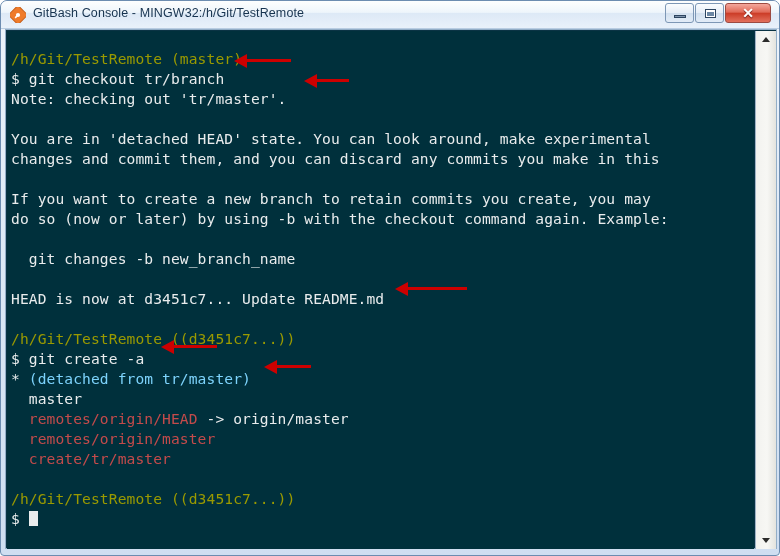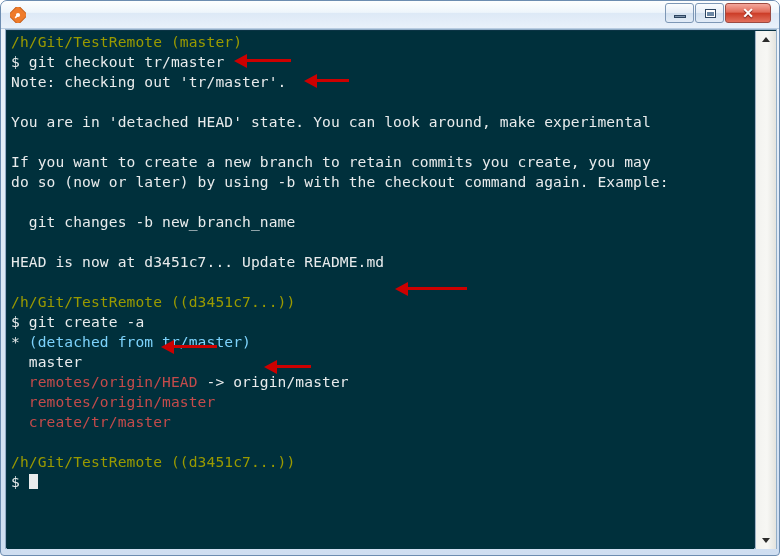--- a/index.html
+++ b/index.html
@@ -126,21 +126,21 @@
     left: 1px; top: 1px;
     width: 747px;
     height: 518px;
     box-sizing: border-box;
     background: #00303c;
     overflow: hidden;
   }
   #console-inner {
     position: absolute;
     left: 4px;
-    top: 1px;
+    top: 18px;
     width: 744px;
   }
   .line {
     height: 20px;
     line-height: 20px;
     font-family: "DejaVu Sans Mono", monospace;
     font-size: 14.6px;
     white-space: pre;
     color: #e9eced;
     letter-spacing: 0.1px;
@@ -219,44 +219,46 @@
 <div id="window">
 
   <div id="titlebar">
 
     <svg id="title-icon" viewBox="0 0 16 16">
       <rect x="1.2" y="1.2" width="13.6" height="13.6" rx="1.6" transform="rotate(45 8 8)" fill="#ef7b2a" stroke="#c75f17" stroke-width="1"></rect>
       <circle cx="8" cy="8" r="2.1" fill="#ffffff"></circle>
       <rect x="7.2" y="8" width="1.6" height="4" fill="#ffffff" transform="rotate(45 8 8)"></rect>
     </svg>
 
+    <div id="title-text">GitBash Console - MINGW32:/h/Git/TestRemote</div>
 
     <div class="winbtn" id="btn-min">
       <span class="glyph-min"></span>
     </div>
 
     <div class="winbtn" id="btn-max">
       <span class="glyph-max-outer"></span>
       <span class="glyph-max-inner"></span>
     </div>
 
     <div class="winbtn" id="btn-close">
       <span class="glyph-close">✕</span>
     </div>
   </div>
 
   <div id="console-frame">
 
     <div id="console">
       <div id="console-inner">
           <div class="line"><span class="c-prompt">/h/Git/TestRemote (master)</span></div>
-          <div class="line"><span class="c-white">$ git checkout tr/master</span></div>
+          <div class="line"><span class="c-white">$ git checkout tr/branch</span></div>
           <div class="line"><span class="c-white">Note: checking out 'tr/master'.</span></div>
           <div class="line">&nbsp;</div>
           <div class="line"><span class="c-white">You are in 'detached HEAD' state. You can look around, make experimental</span></div>
+          <div class="line"><span class="c-white">changes and commit them, and you can discard any commits you make in this</span></div>
           <div class="line">&nbsp;</div>
           <div class="line"><span class="c-white">If you want to create a new branch to retain commits you create, you may</span></div>
           <div class="line"><span class="c-white">do so (now or later) by using -b with the checkout command again. Example:</span></div>
           <div class="line">&nbsp;</div>
           <div class="line"><span class="c-white">  git changes -b new_branch_name</span></div>
           <div class="line">&nbsp;</div>
           <div class="line"><span class="c-white">HEAD is now at d3451c7... Update README.md</span></div>
           <div class="line">&nbsp;</div>
           <div class="line"><span class="c-prompt">/h/Git/TestRemote ((d3451c7...))</span></div>
           <div class="line"><span class="c-white">$ git create -a</span></div>

